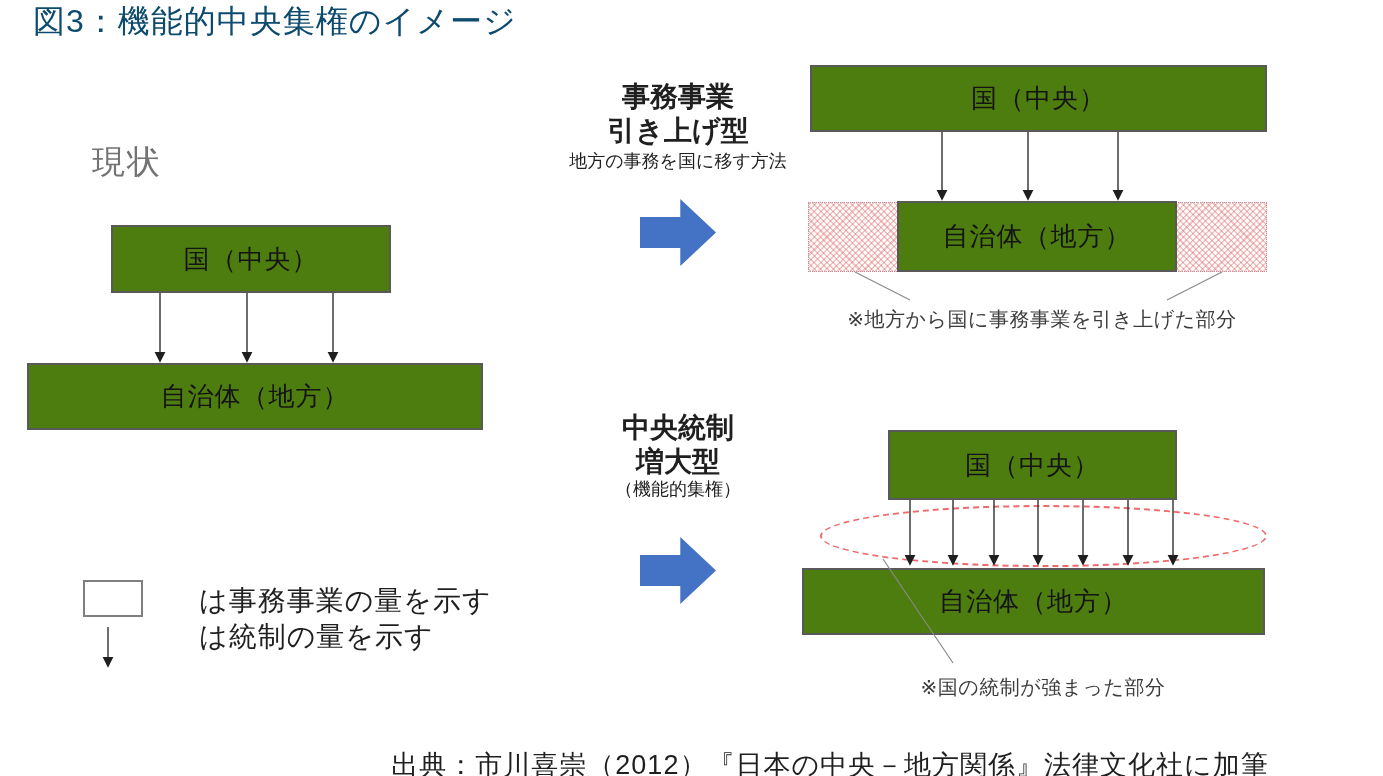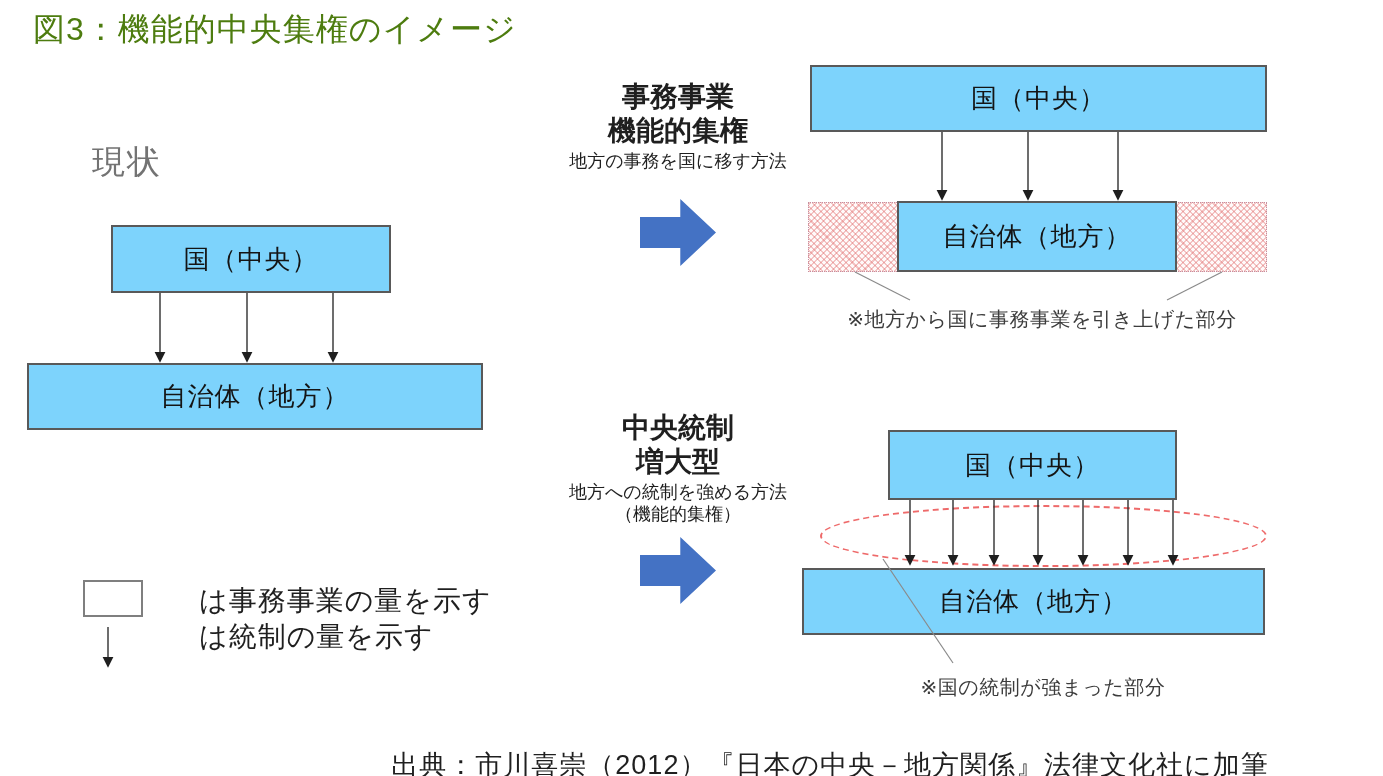--- a/index.html
+++ b/index.html
@@ -10,33 +10,33 @@
   }
   #canvas {
     position:relative;
     width:1383px; height:776px;
     background:#ffffff;
     overflow:hidden;
   }
   .abs { position:absolute; }
 
   .fig-title {
-    left:33px; top:8px;
-    font-size:32px; letter-spacing:1px; color:#4d7c0f;
+    left:33px; top:0;
+    font-size:32px; letter-spacing:1px; color:#0c4a6e;
   }
 
   .section-heading {
     left:92px; top:140px;
     font-size:33px; letter-spacing:2px; color:#737373;
   }
 
   .node {
     position:absolute;
     border:2px solid #595959;
-    background:#7dd3fc;
+    background:#4d7c0f;
     display:flex; align-items:center; justify-content:center;
     font-size:26px; letter-spacing:1px; color:#141414;
     z-index:2;
   }
 
   .type-label {
     position:absolute;
     width:260px; left:548px;
     text-align:center;
     color:#1f1f1f;
@@ -111,42 +111,41 @@
   <div class="node" style="left:111px; top:225px; width:280px; height:68px;">
     <span>国（中央）</span>
   </div>
 
   <div class="node" style="left:27px; top:363px; width:456px; height:67px;">
     <span>自治体（地方）</span>
   </div>
 
   <div class="type-label" style="top:80px;">
     <div class="big">事務事業</div>
-    <div class="big">機能的集権</div>
+    <div class="big">引き上げ型</div>
     <div class="small">地方の事務を国に移す方法</div>
   </div>
 
   <div class="blue-arrow" style="left:640px; top:199px;"></div>
 
   <div class="node" style="left:810px; top:65px; width:457px; height:67px;">
     <span>国（中央）</span>
   </div>
 
   <div class="hatch"></div>
 
   <div class="node" style="left:897px; top:201px; width:280px; height:71px;">
     <span>自治体（地方）</span>
   </div>
 
   <div class="note" style="left:842px; top:306px;">※地方から国に事務事業を引き上げた部分</div>
 
   <div class="type-label" style="top:366px;margin-top:45px;">
     <div class="big">中央統制</div>
     <div class="big">増大型</div>
-    <div class="small">地方への統制を強める方法</div>
     <div class="small" style="margin-top:0;">（機能的集権）</div>
   </div>
 
   <div class="blue-arrow" style="left:640px; top:537px;"></div>
 
   <div class="node" style="left:888px; top:430px; width:289px; height:70px;">
     <span>国（中央）</span>
   </div>
 
   <div class="ellipse"></div>

